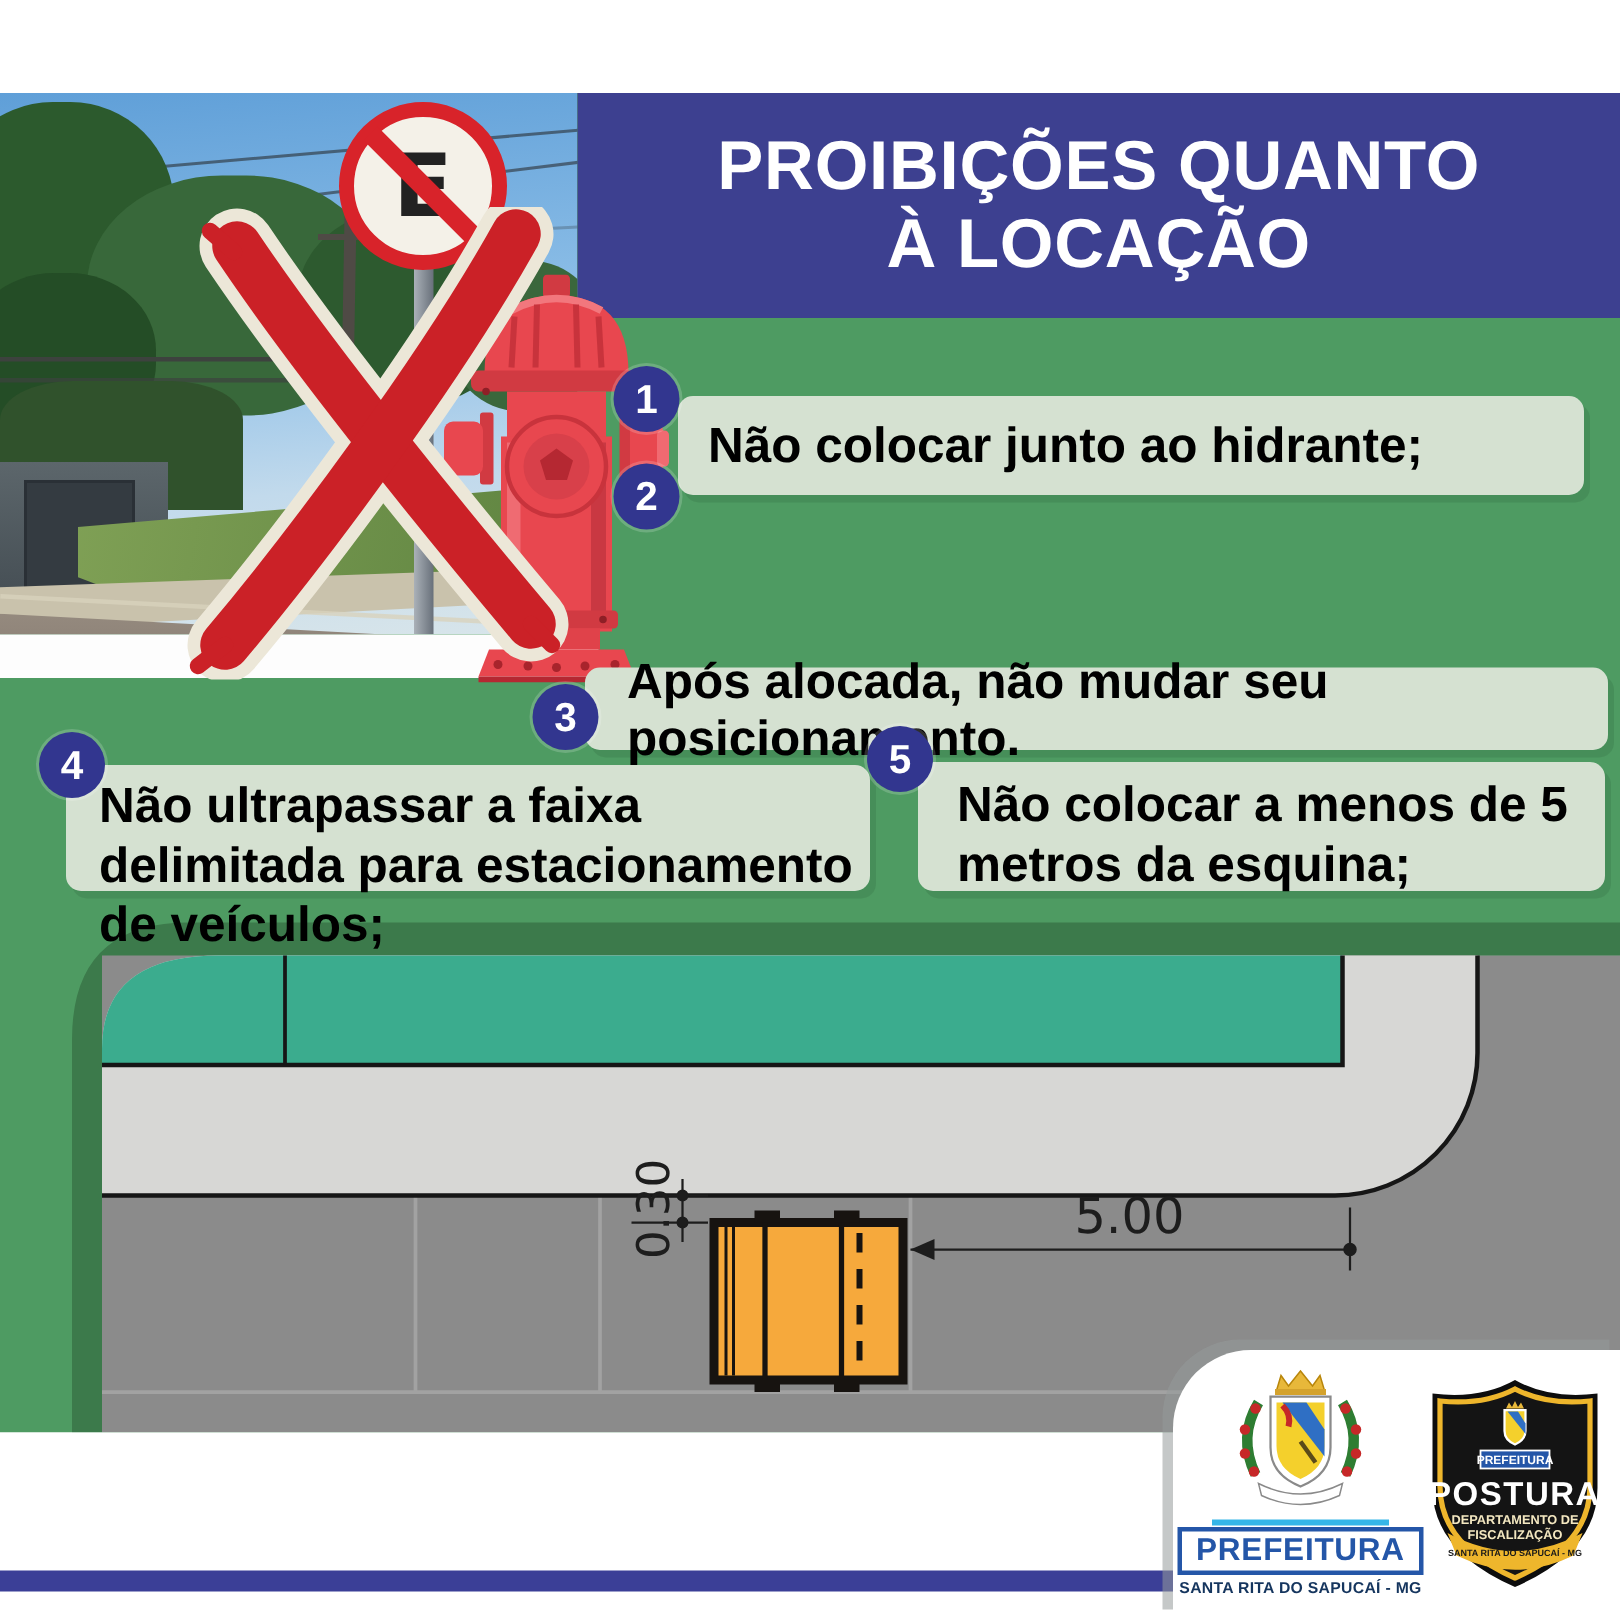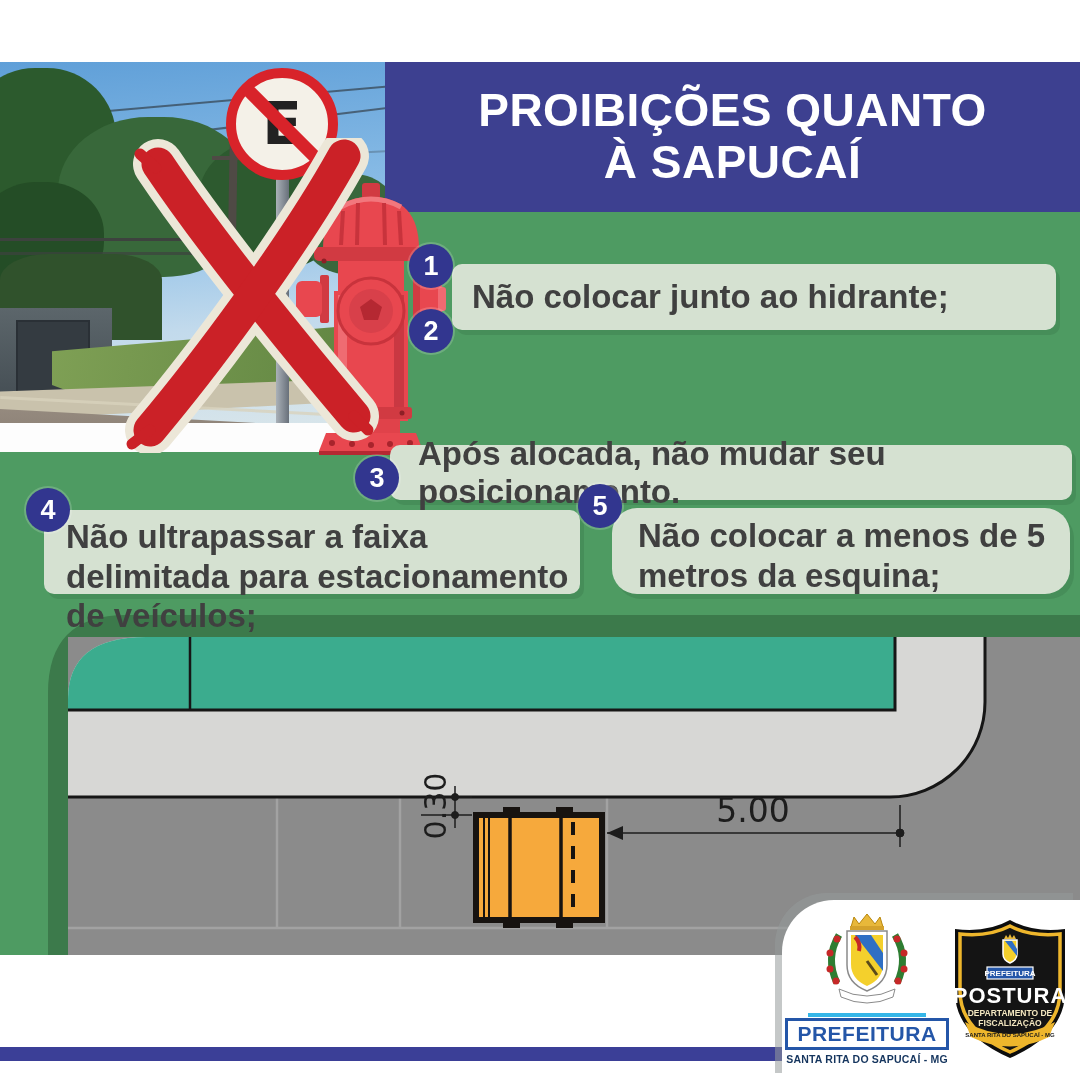--- a/index.html
+++ b/index.html
@@ -44,31 +44,31 @@
   .curbline{left:0;top:344px;width:385px;height:3px;background:#d8d2bd;transform:rotate(3deg);opacity:.8;}
   .signpole{left:276px;top:105px;width:13px;height:256px;background:linear-gradient(90deg,#aab1b8,#68707a);}
   .sign-svg{left:222px;top:2px;}
 
   
   .hydrant-svg{position:absolute;left:296px;top:183px;z-index:5;}
   .x-svg{position:absolute;left:116px;top:138px;z-index:6;}
   .white-strip{position:absolute;left:0;top:423px;width:399px;height:29px;background:#fdfdfd;z-index:2;}
 
   
-  .item-box{position:absolute;background:#d5e1d1;border-radius:10px;color:#404040;font-weight:bold;
+  .item-box{position:absolute;background:#d5e1d1;border-radius:10px;color:#000000;font-weight:bold;
     font-size:33px;z-index:7;box-shadow:4px 5px 0 rgba(40,85,52,.18);}
   .flexc{display:flex;align-items:center;}
   .num{position:absolute;width:44px;height:44px;border-radius:50%;background:#32368f;color:#ffffff;
     font-weight:bold;font-size:27px;display:flex;align-items:center;justify-content:center;z-index:8;
     box-shadow:0 0 0 2px rgba(255,255,255,.18);}
   .box1{left:452px;top:264px;width:604px;height:66px;padding-left:20px;box-sizing:border-box;}
   .box2{left:452px;top:334px;width:616px;height:112px;padding:11px 14px 0 20px;box-sizing:border-box;line-height:1.5;}
   .box3{left:390px;top:445px;width:682px;height:55px;padding-left:28px;box-sizing:border-box;}
   .box4{left:44px;top:510px;width:536px;height:84px;padding:7px 4px 0 22px;box-sizing:border-box;line-height:1.2;}
-  .box5{left:612px;top:508px;width:458px;height:86px;padding:8px 6px 0 26px;box-sizing:border-box;line-height:1.2;border-radius:25px;}
+  .box5{left:612px;top:508px;width:458px;height:86px;padding:8px 6px 0 26px;box-sizing:border-box;line-height:1.2;}
   .n1{left:409px;top:244px;} .n2{left:409px;top:309px;} .n3{left:355px;top:456px;}
   .n4{left:26px;top:488px;} .n5{left:578px;top:484px;}
 
   
   .diagram-svg{position:absolute;left:0;top:600px;z-index:2;}
 
   
   .swipe{position:absolute;left:548px;top:958px;width:220px;height:92px;z-index:5;}
   .chevrons{position:absolute;left:16px;top:2px;display:flex;}
   .chev{width:15.5px;height:54px;background:#34387f;margin-right:.5px;
@@ -174,21 +174,21 @@
     </g>
     <g stroke="#cb2127" stroke-width="11" stroke-linecap="round" fill="none">
       <path d="M 40 30 L 24 16"></path>
         <path d="M 34 292 L 16 306"></path>
         <path d="M 238 278 L 252 292"></path>
     </g>
   </svg>
 
   <div class="header">
     <div class="t">PROIBIÇÕES QUANTO</div>
-    <div class="t">À SAPUCAÍ</div>
+    <div class="t">À LOCAÇÃO</div>
   </div>
 
   <div class="num n1">1</div>
   <div class="item-box box1 flexc">
     <span>Não colocar junto ao hidrante;</span>
   </div>
 
   <div class="num n2">2</div>
 
   <div class="num n3">3</div>

